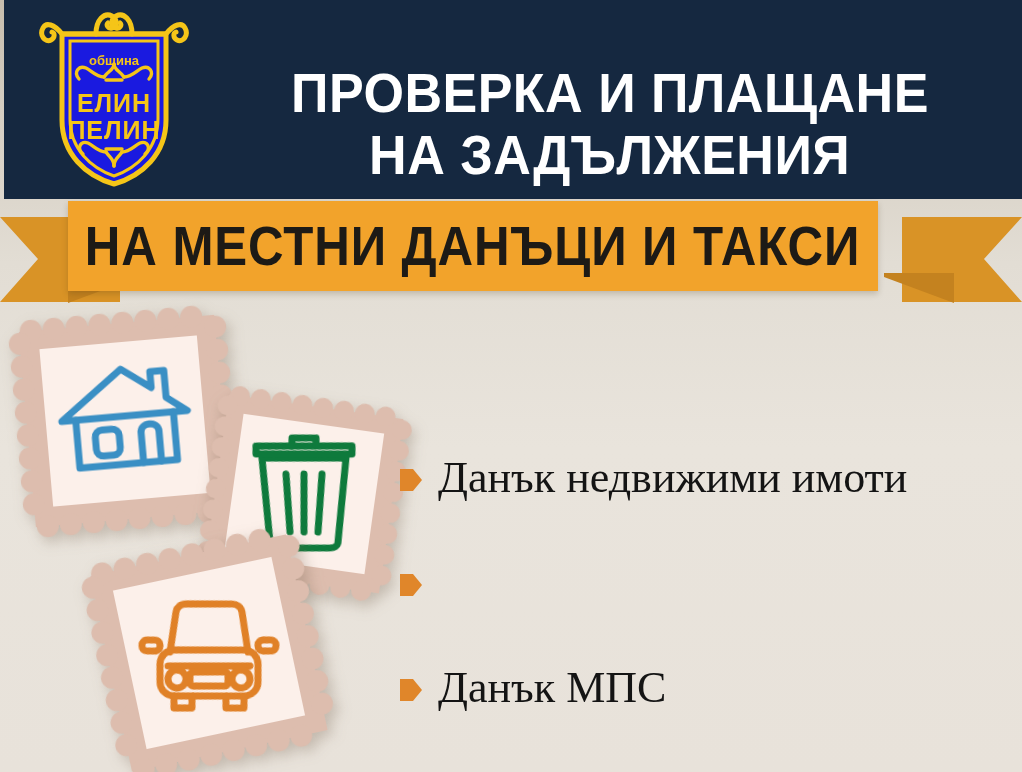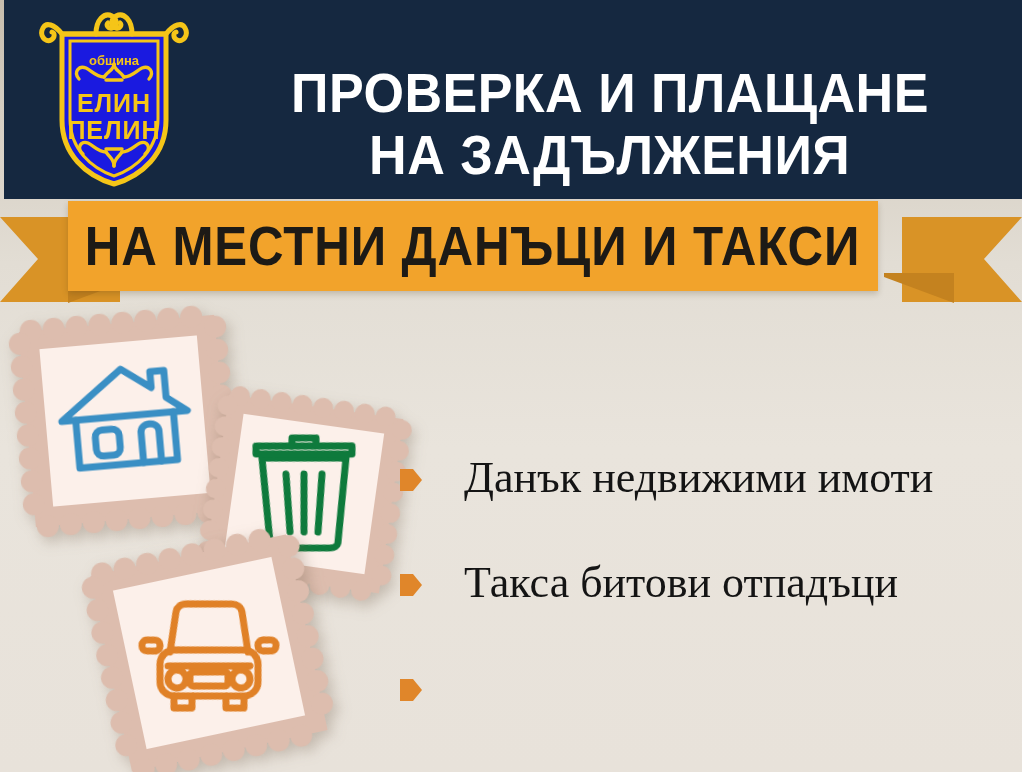--- a/index.html
+++ b/index.html
@@ -100,21 +100,20 @@
   }
   .bullet{
     width:22px;height:26px;flex:0 0 22px;margin-right:16px;margin-top:4px;
   }
   .item-text{
     font-family:"Liberation Serif", serif;
     font-size:44px;
     line-height:48px;
     color:#141414;
     white-space:nowrap;
-    margin-left:26px;
   }
 </style>
 </head>
 <body>
 
 <div id="poster">
 
   <div id="header">
 
     <div id="crest">
@@ -345,24 +344,24 @@
       <svg class="bullet" viewBox="0 0 22 26">
         <path d="M0 2 L13 2 L22 13 L13 24 L0 24 Z" fill="#e0862a"></path>
       </svg>
       <span class="item-text">Данък недвижими имоти</span>
     </div>
 
     <div class="list-item">
       <svg class="bullet" viewBox="0 0 22 26">
         <path d="M0 2 L13 2 L22 13 L13 24 L0 24 Z" fill="#e0862a"></path>
       </svg>
-      <span class="item-text">Такса битови отпадъци</span>
     </div>
 
     <div class="list-item">
       <svg class="bullet" viewBox="0 0 22 26">
         <path d="M0 2 L13 2 L22 13 L13 24 L0 24 Z" fill="#e0862a"></path>
       </svg>
+      <span class="item-text">Данък МПС</span>
     </div>
 
   </div>
 
 </div>
 
 </body></html>

